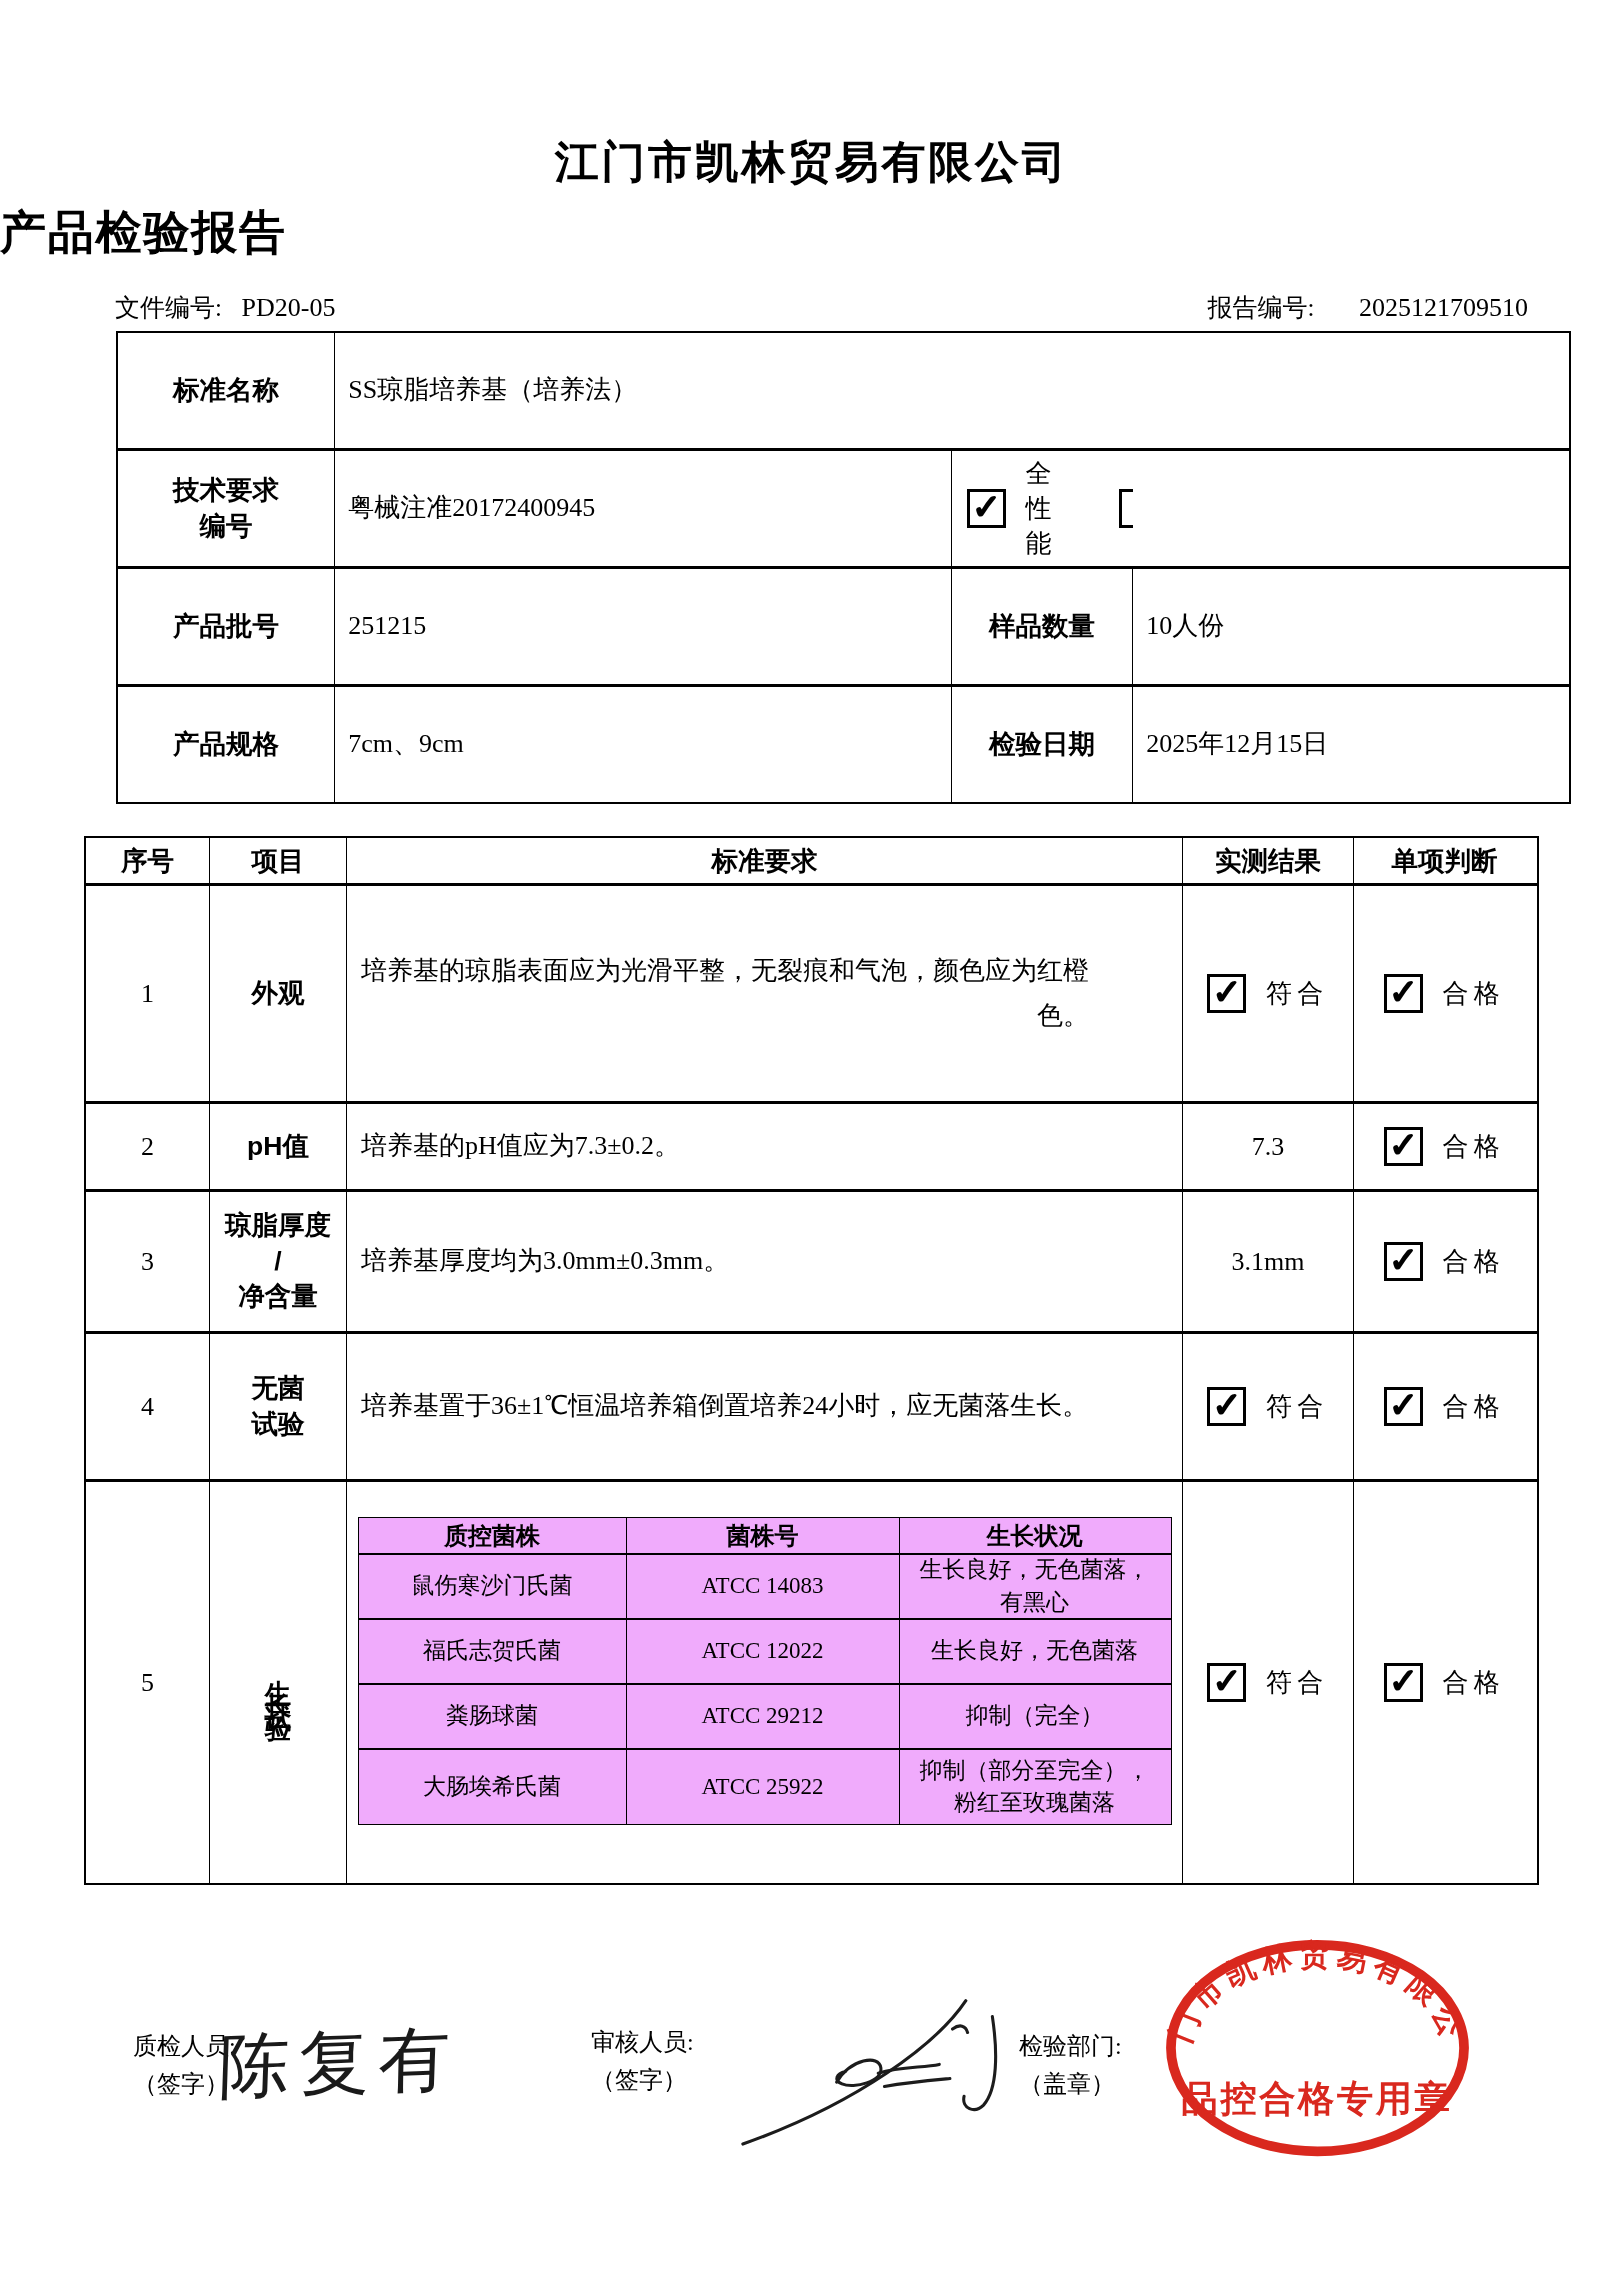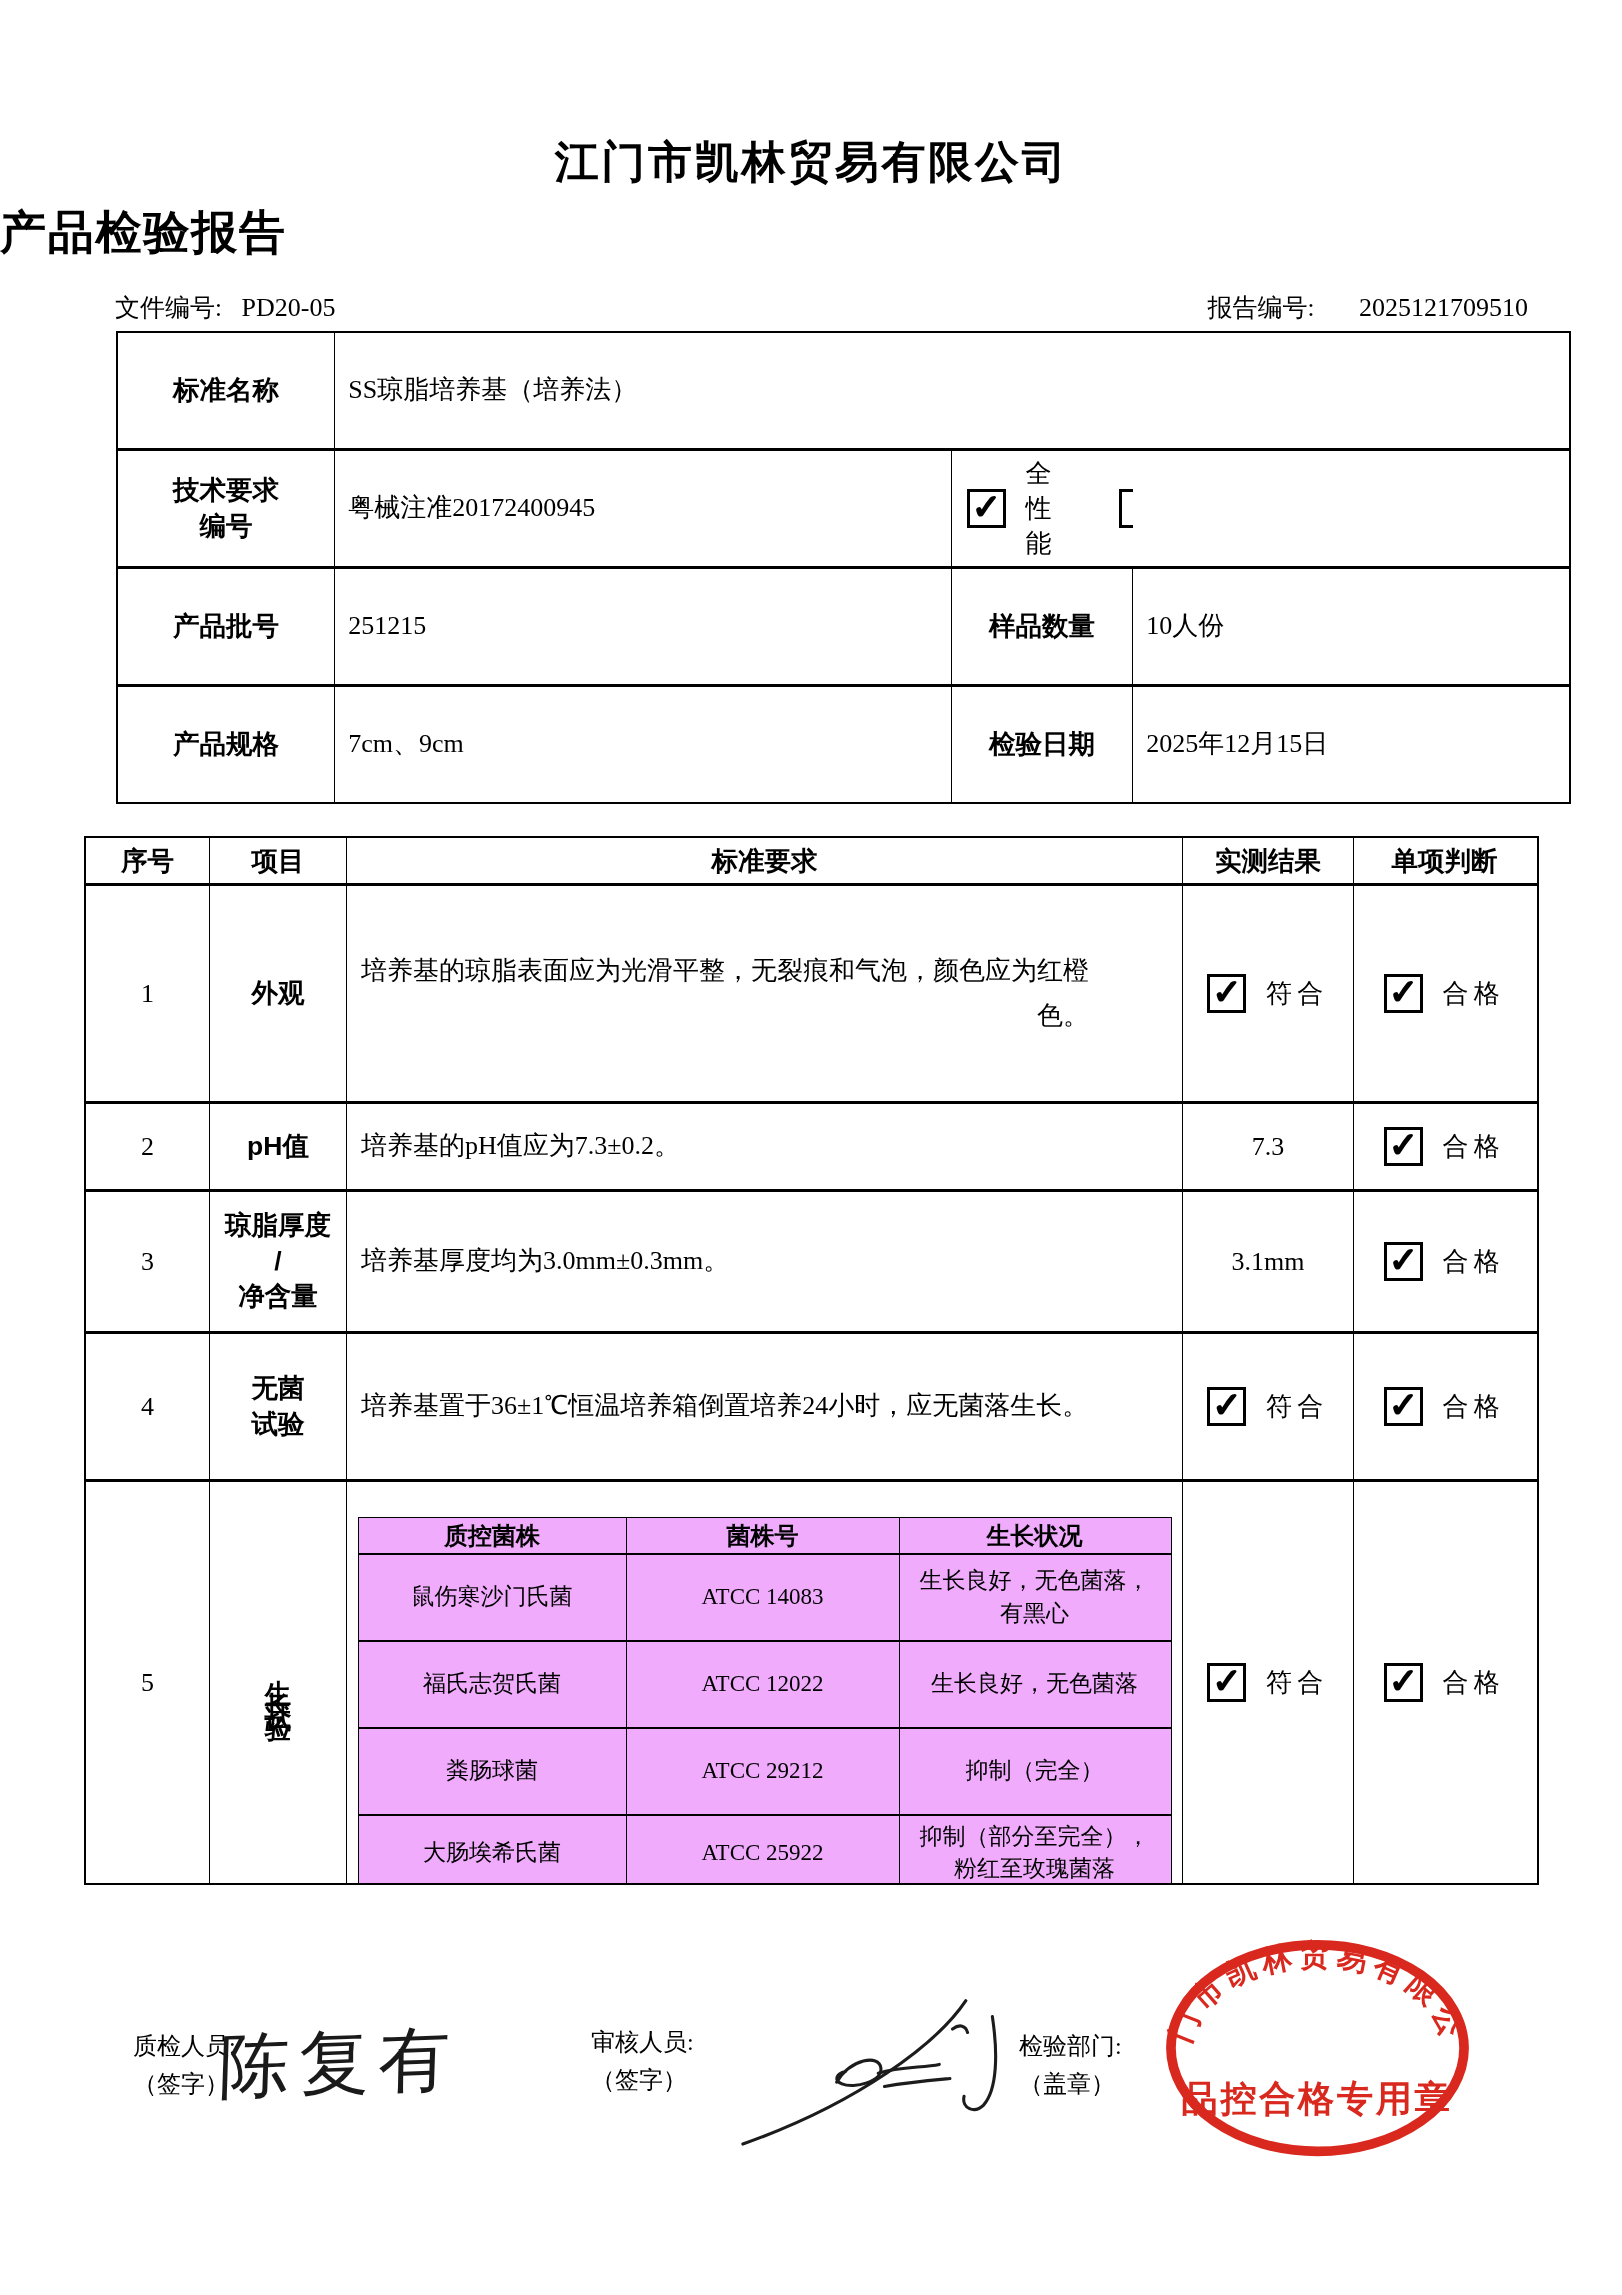--- a/index.html
+++ b/index.html
@@ -91,21 +91,21 @@
 
   
   .reqcell-rel { position: relative; padding: 0; }
   .gt {
     position: absolute; left: 10.6px; top: 35px; width: 814px;
     border: 1.8px solid #000; box-sizing: border-box; background: #f0abfc;
   }
   .gt .trow { border-bottom: 2.7px solid #000; grid-template-columns: 268px 273px 270px; }
   .gt .trow.last { border-bottom: none; }
   .gt .hrow { height: 37px; }
-  .gt .drow { height: 87px; }
+  .gt .drow { height: 65px; }
   .gt .drow.last { height: 74px; }
   .gt .hcell { font-size: 24px; }
   .gt .cell { justify-content: center; text-align: center; }
   .gt .dval { font-family: "Liberation Serif", serif; font-size: 23px; line-height: 1.4; padding: 0 8.8px; }
 
   
   .foot-label {
     position: absolute; font-family: "Liberation Serif", serif; font-size: 24px;
     line-height: 1.6; white-space: pre-line;
   }

